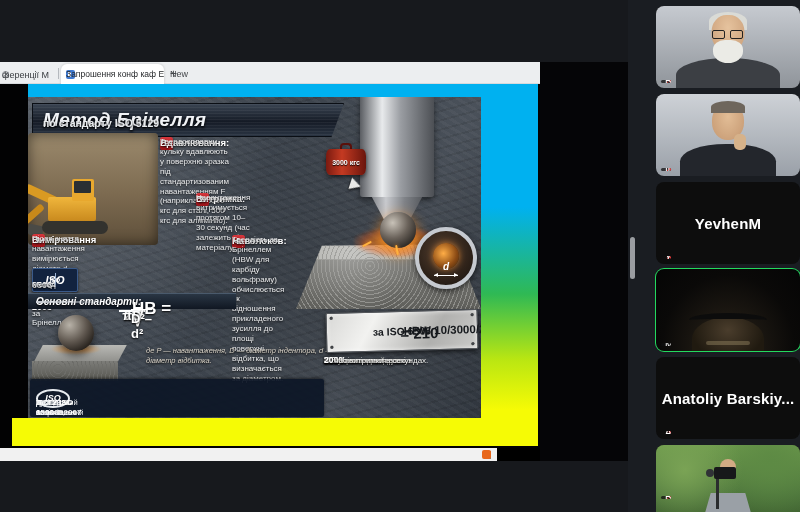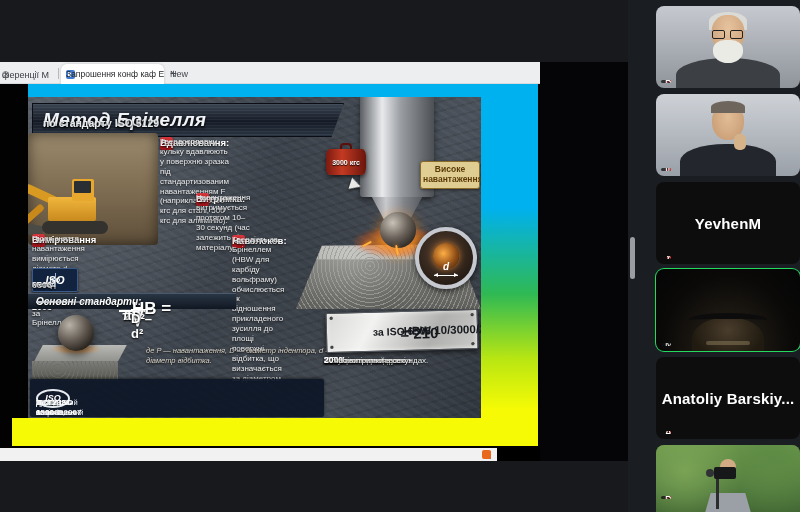--- a/index.html
+++ b/index.html
@@ -252,24 +252,20 @@
           <div class="glow"></div>
           <div class="ball"></div>
           <div class="spark" style="left:66px;top:146px;transform:rotate(-28deg);"></div>
           <div class="spark" style="left:126px;top:142px;transform:rotate(24deg);"></div>
           <div class="spark" style="left:96px;top:152px;transform:rotate(80deg);"></div>
           <div class="whandle"></div>
           <div class="weight">
               <span style="position:static">3000 кгс</span>
             </div>
           <div class="warrow"></div>
-          <div class="loadlbl">
-            <span style="position:static;display:block">Високе</span>
-            <span style="position:static;display:block">навантаження</span>
-          </div>
         </div>
 
         <div class="step s1">
           <p>
               <span class="badge">1.</span>
               <b class="shead">Вдавлювання:</b> 
               <span>Твердосплавну кульку вдавлюють у поверхню зразка під стандартизованим навантаженням F (наприклад, 3000 кгс для сталі, 500 кгс для алюмінію).</span>
             </p>
         </div>
         <div class="step s2">

